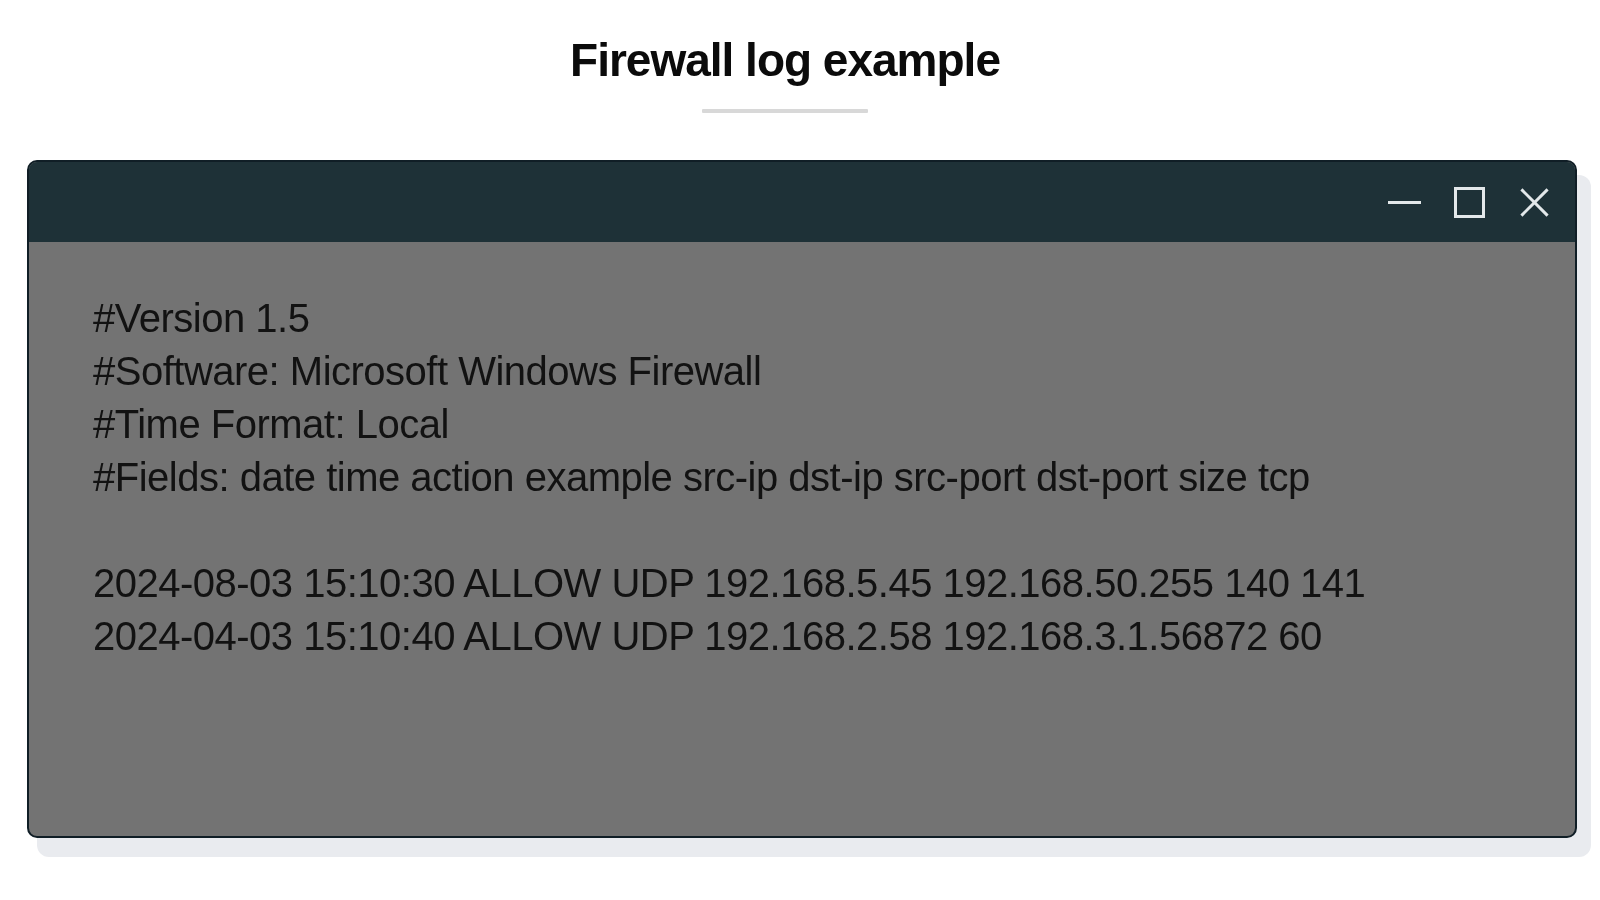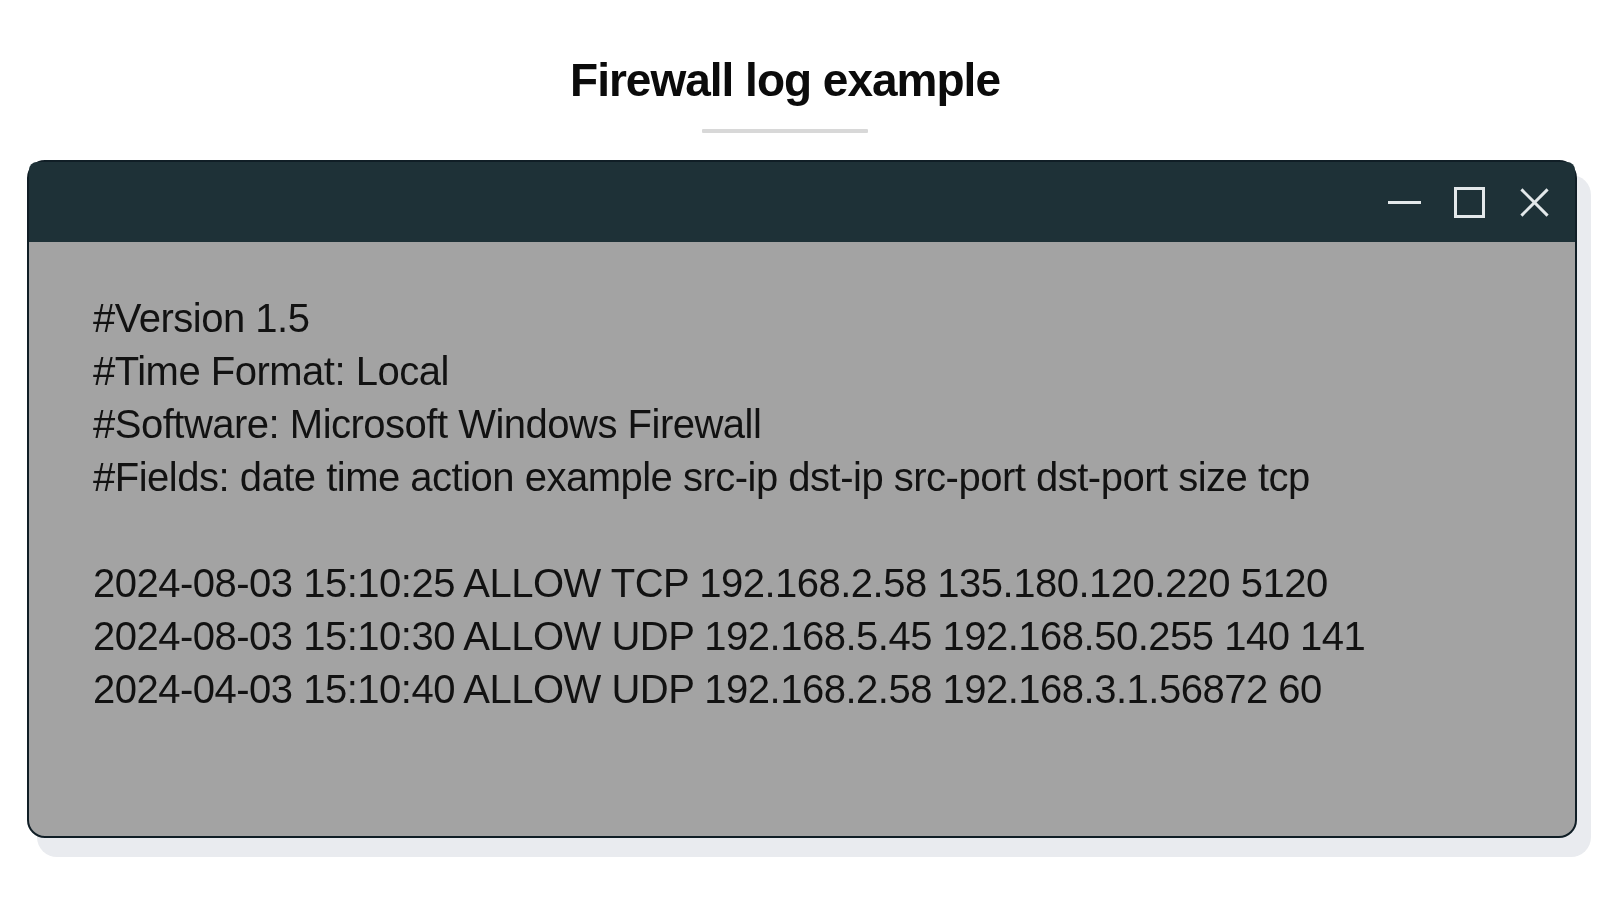--- a/index.html
+++ b/index.html
@@ -13,31 +13,30 @@
   *{margin:0;padding:0;box-sizing:border-box;}
   html,body{width:1600px;height:900px;background:#ffffff;overflow:hidden;
     font-family:"Liberation Sans", sans-serif;}
   .page{position:relative;width:1600px;height:900px;background:#ffffff;}
 
   
   .heading-wrap{position:absolute;top:34px;left:0;width:1570px;text-align:center;}
   .page-title{
     font-size:46px;font-weight:bold;letter-spacing:-1px;color:#0b0b0b;
     line-height:1.15;
-    margin-top:20px;
   }
   .title-divider{
     width:166px;height:4px;background:var(--c-divider);
     margin:22px auto 0 auto;border-radius:1px;
   }
 
   
   .window{
     position:absolute;left:27px;top:160px;width:1550px;height:678px;
-    background:#a3a3a3;border:2px solid var(--c-border);border-radius:18px;
+    background:#737373;border:2px solid var(--c-border);border-radius:10px;
     box-shadow:12px 17px 0 2px var(--c-shadow);
   }
   .titlebar{
     height:80px;background:var(--c-titlebar);
     border-radius:8px 8px 0 0;
     display:flex;align-items:center;justify-content:flex-end;
     padding-right:24px;gap:32px;
   }
   .ctrl-btn{
     width:33px;height:33px;background:transparent;border:none;
@@ -82,27 +81,26 @@
         <span class="icon-max"></span>
       </button>
       <button class="ctrl-btn">
         <span class="icon-close"></span>
       </button>
     </div>
 
     <div class="log-body">
       <div>
           <div class="log-line">#Version 1.5</div>
+          <div class="log-line">#Software: Microsoft Windows Firewall</div>
           <div class="log-line">#Time Format: Local</div>
-          <div class="log-line">#Software: Microsoft Windows Firewall</div>
           <div class="log-line">#Fields: date time action example src-ip dst-ip src-port dst-port size tcp</div>
         </div>
       <div class="log-spacer"></div>
       <div>
-          <div class="log-line">2024-08-03 15:10:25 ALLOW TCP 192.168.2.58 135.180.120.220 5120</div>
           <div class="log-line">2024-08-03 15:10:30 ALLOW UDP 192.168.5.45 192.168.50.255 140 141</div>
           <div class="log-line">2024-04-03 15:10:40 ALLOW UDP 192.168.2.58 192.168.3.1.56872 60</div>
         </div>
     </div>
 
   </div>
 
 </div>
 
 </body></html>

